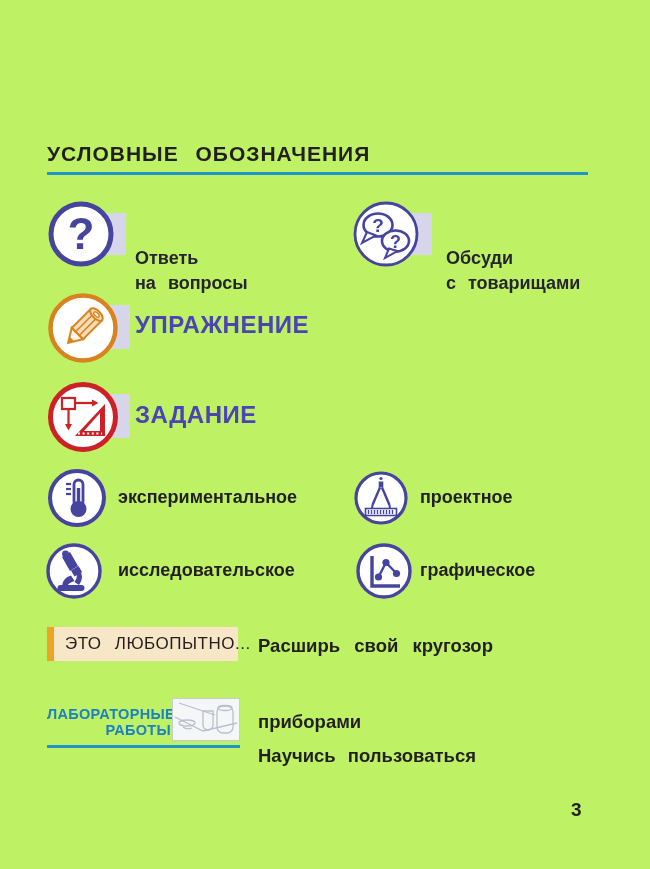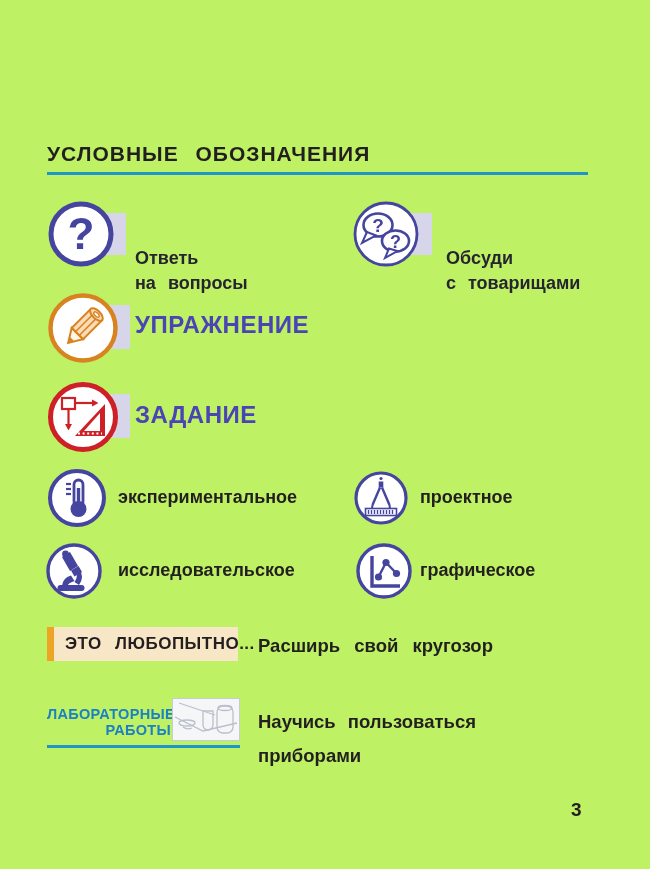--- a/index.html
+++ b/index.html
@@ -17,21 +17,21 @@
   .lbl{font-weight:bold;color:#262430;}
   .two-line{font-size:18px;line-height:25px;word-spacing:7px;margin-top:36px;}
   .badge-purple{font-size:24px;color:#4b44b4;letter-spacing:.5px;}
   .row-text{font-size:18.5px;word-spacing:7px;color:#231f20;}
   .small-label{font-size:18px;color:#231f20;}
   .banner{
     left:47px;top:627px;width:191px;height:34px;background:#f8e7c6;
   }
   .banner-bar{position:absolute;left:0;top:0;width:7px;height:34px;background:#eca524;}
   .banner-label{
-    position:absolute;left:18px;top:0;line-height:34px;font-weight:bold;
+    position:absolute;left:18px;top:0;line-height:34px;font-weight:normal;
     font-size:17px;letter-spacing:.5px;word-spacing:8px;color:#231f20;white-space:nowrap;
   }
   .lab-block{left:47px;top:696px;width:193px;height:53px;}
   .lab-badge{
     position:absolute;left:0;top:10px;width:124px;text-align:right;
     font-weight:bold;font-size:14.5px;line-height:16px;color:#1d80c4;letter-spacing:.3px;
   }
   .lab-img{
     position:absolute;left:125px;top:2px;width:68px;height:43px;
     background:#f5f6f8;border:1px solid #c6cbd4;box-sizing:border-box;
@@ -196,19 +196,19 @@
           <path d="M30,12 h10 v14 a5,5 0 0 1 -10,0 z"></path>
           <line x1="6" y1="4" x2="42" y2="16"></line>
           <ellipse cx="14" cy="24" rx="8" ry="3"></ellipse>
           <path d="M10,28 q4,3 9,1"></path>
         </g>
       </svg>
     </div>
     <div class="lab-rule"></div>
   </div>
   <div class="abs lab-text" style="">
+    <div>приборами</div>
     <div>Научись пользоваться</div>
-    <div>приборами</div>
   </div>
 
   <div class="abs page-num">3</div>
 
 </div>
 
 </body></html>

